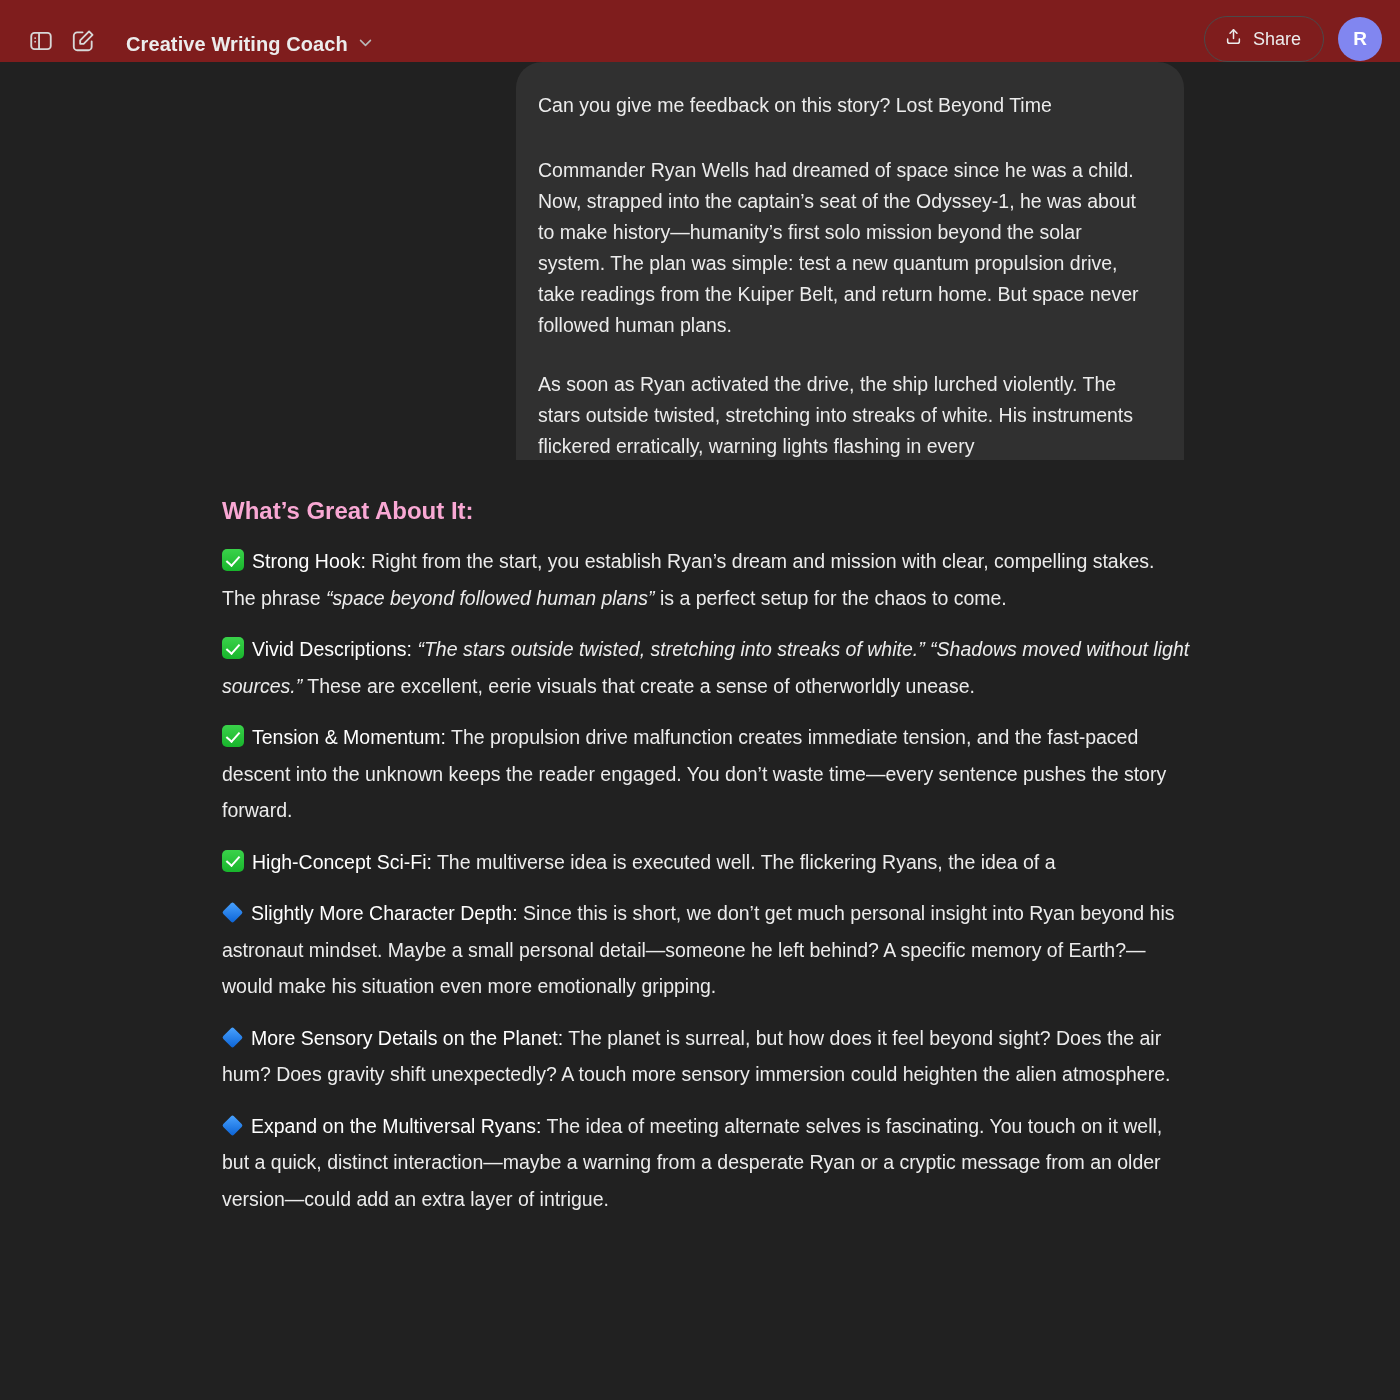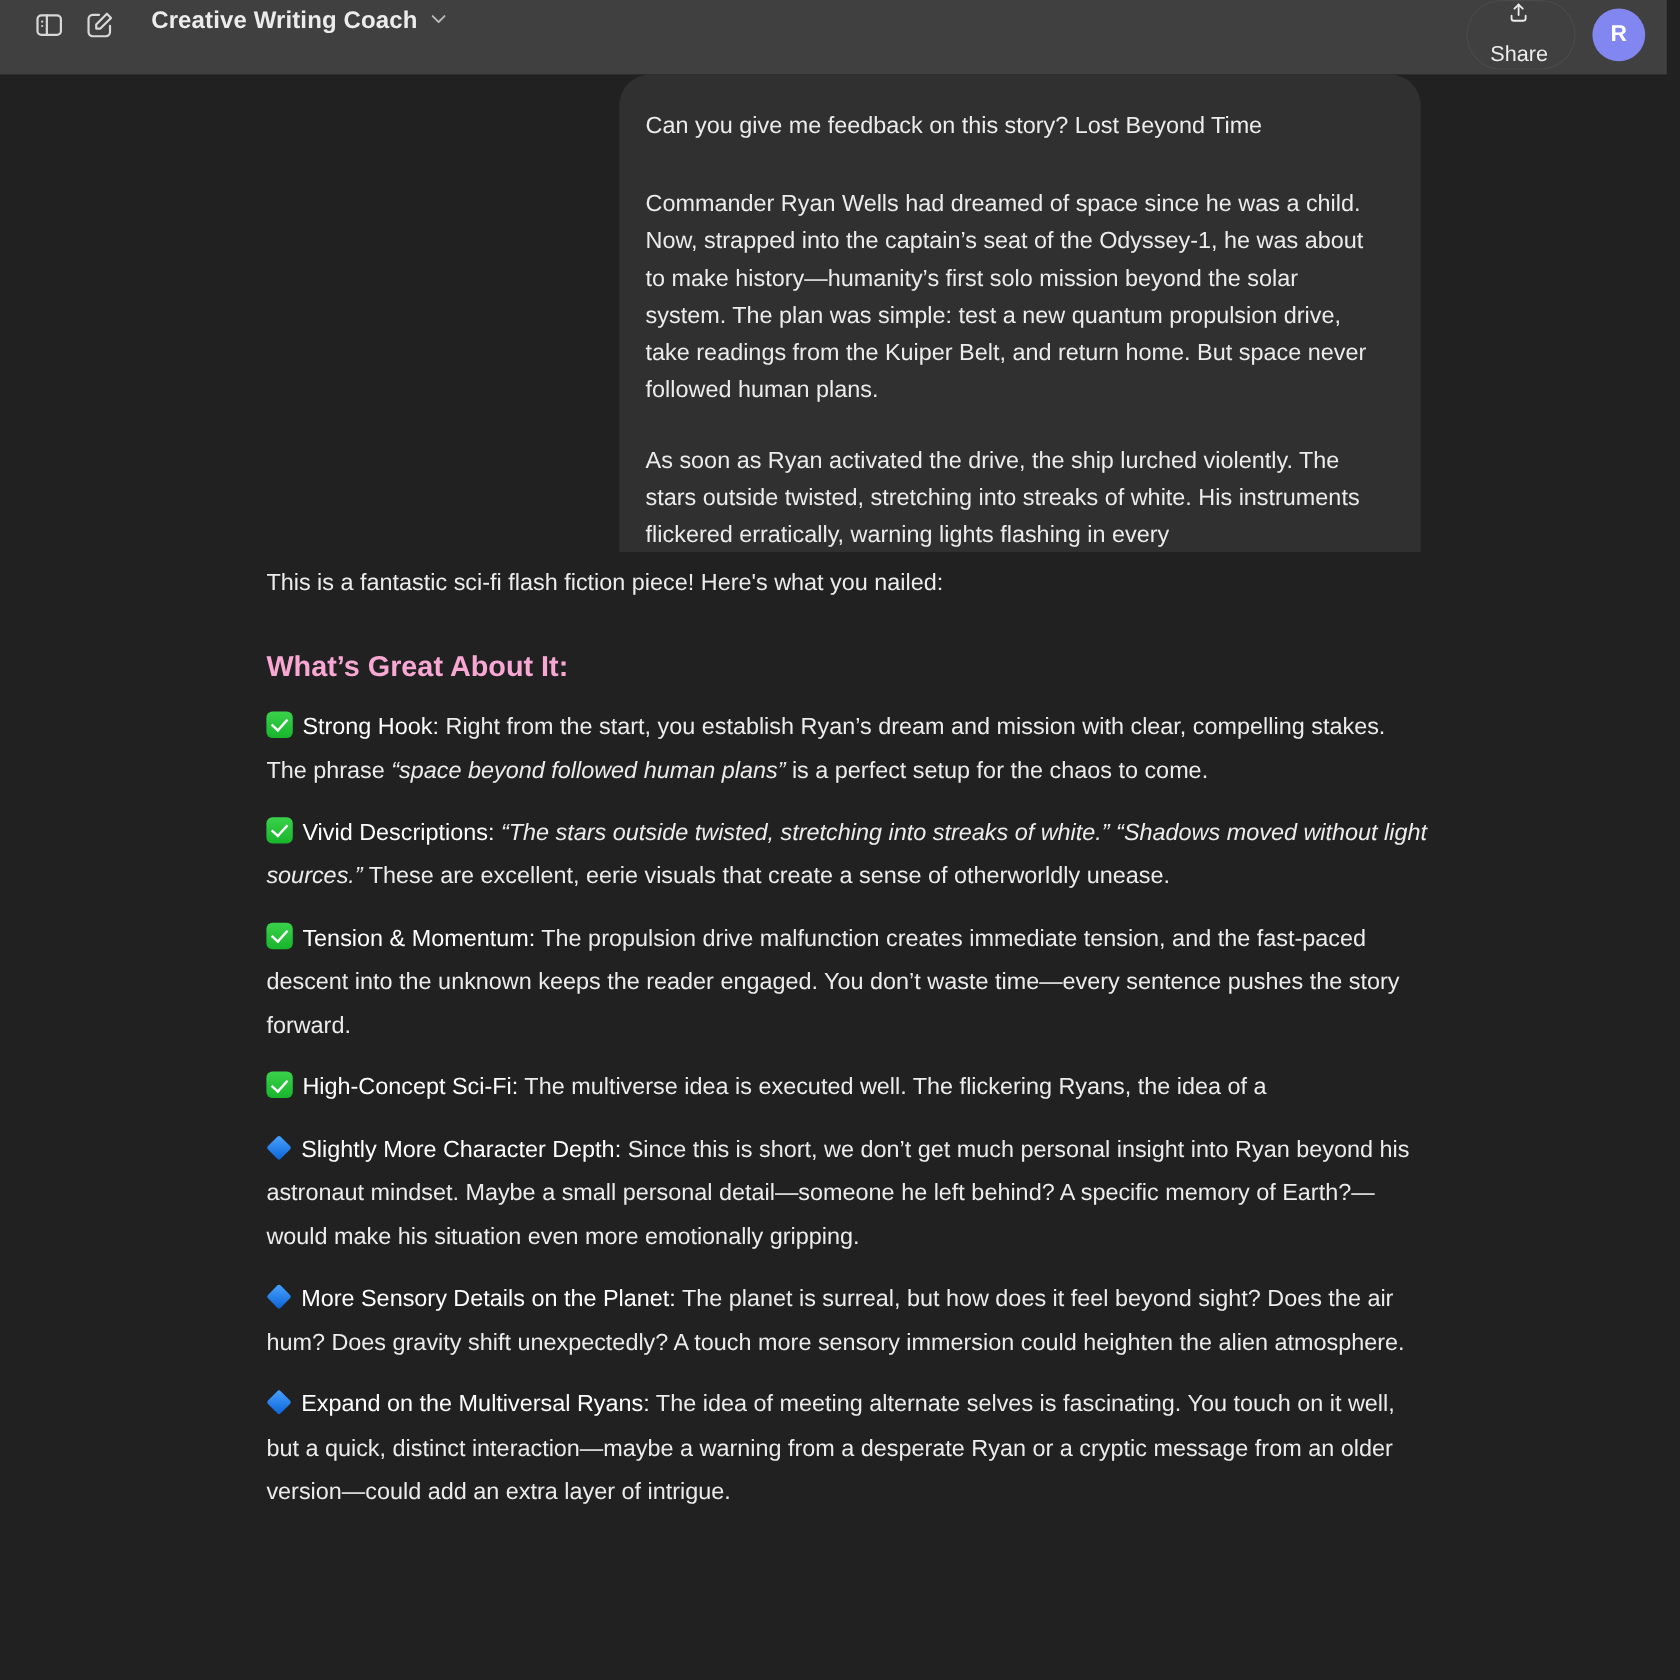--- a/index.html
+++ b/index.html
@@ -13,26 +13,26 @@
 
   body {
     font-family: "Liberation Sans", sans-serif;
     color: #ececec;
     -webkit-font-smoothing: antialiased;
   }
 
   
   .topbar {
     position: absolute;
-    top: 0; left: 0; right: 11px;
+    top: 0; left: 0; right: 0;
     height: 62px;
     display: flex;
-    align-items: flex-start;
+    align-items: flex-end;
     padding: 0 18px 0 20px;
-    background: #404040;
+    background: #7f1d1d;
     z-index: 20;
   }
 
   .icon-btn {
     width: 42px;
     height: 42px;
     display: flex;
     align-items: center;
     justify-content: center;
     border-radius: 9px;
@@ -61,30 +61,29 @@
     margin-left: auto;
     display: flex;
     align-items: center;
     gap: 14px;
   }
 
   .share-btn {
     display: flex;
     align-items: center;
     gap: 10px;
-    height: 58px;
+    height: 46px;
     padding: 0 22px 0 19px;
     border: 1px solid #4a4a4a;
     border-radius: 999px;
     background: transparent;
     color: #ececec;
     font-size: 18px;
     font-family: "Liberation Sans", sans-serif;
     cursor: pointer;
-    flex-direction: column;
   }
 
   .avatar {
     width: 44px;
     height: 44px;
     border-radius: 50%;
     background: #8186f0;
     color: #ffffff;
     display: flex;
     align-items: center;
@@ -245,21 +244,20 @@
   <div class="user-row">
     <div class="user-bubble">
       <p>Can you give me feedback on this story? Lost Beyond Time</p>
       <p>Commander Ryan Wells had dreamed of space since he was a child. Now, strapped into the captain’s seat of the Odyssey-1, he was about to make history—humanity’s first solo mission beyond the solar system. The plan was simple: test a new quantum propulsion drive, take readings from the Kuiper Belt, and return home. But space never followed human plans.</p>
       <p>As soon as Ryan activated the drive, the ship lurched violently. The stars outside twisted, stretching into streaks of white. His instruments flickered erratically, warning lights flashing in every</p>
     </div>
   </div>
 
   <div class="assistant">
 
-    <div class="intro">This is a fantastic sci-fi flash fiction piece! Here's what you nailed:</div>
 
     <div class="section-heading">What’s Great About It:</div>
 
     <div class="bullet">
       <span class="marker check-marker"></span><b>Strong Hook:</b><span> Right from the start, you establish Ryan’s dream and mission with clear, compelling stakes. The phrase </span><i>“space beyond followed human plans”</i><span> is a perfect setup for the chaos to come.</span>
     </div>
 
     <div class="bullet">
       <span class="marker check-marker"></span><b>Vivid Descriptions:</b><span> </span><i>“The stars outside twisted, stretching into streaks of white.” “Shadows moved without light sources.”</i><span> These are excellent, eerie visuals that create a sense of otherworldly unease.</span>
     </div>

